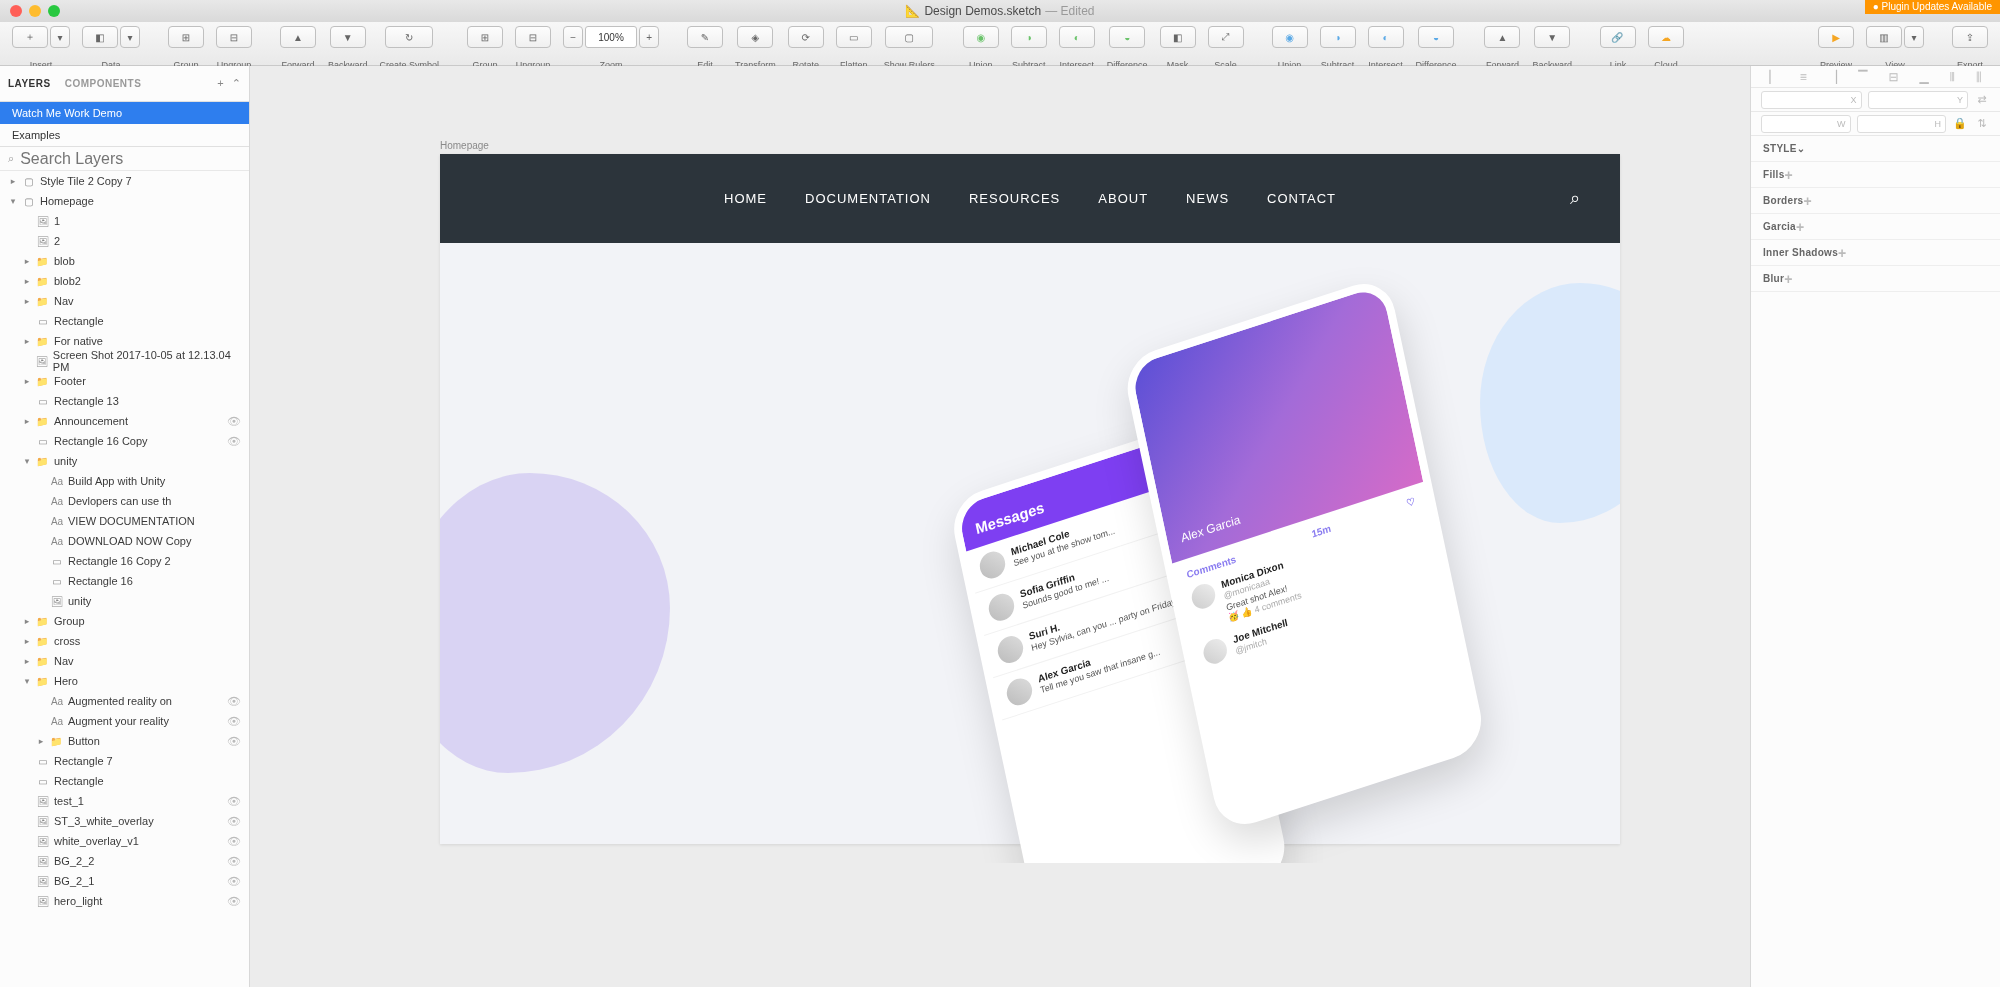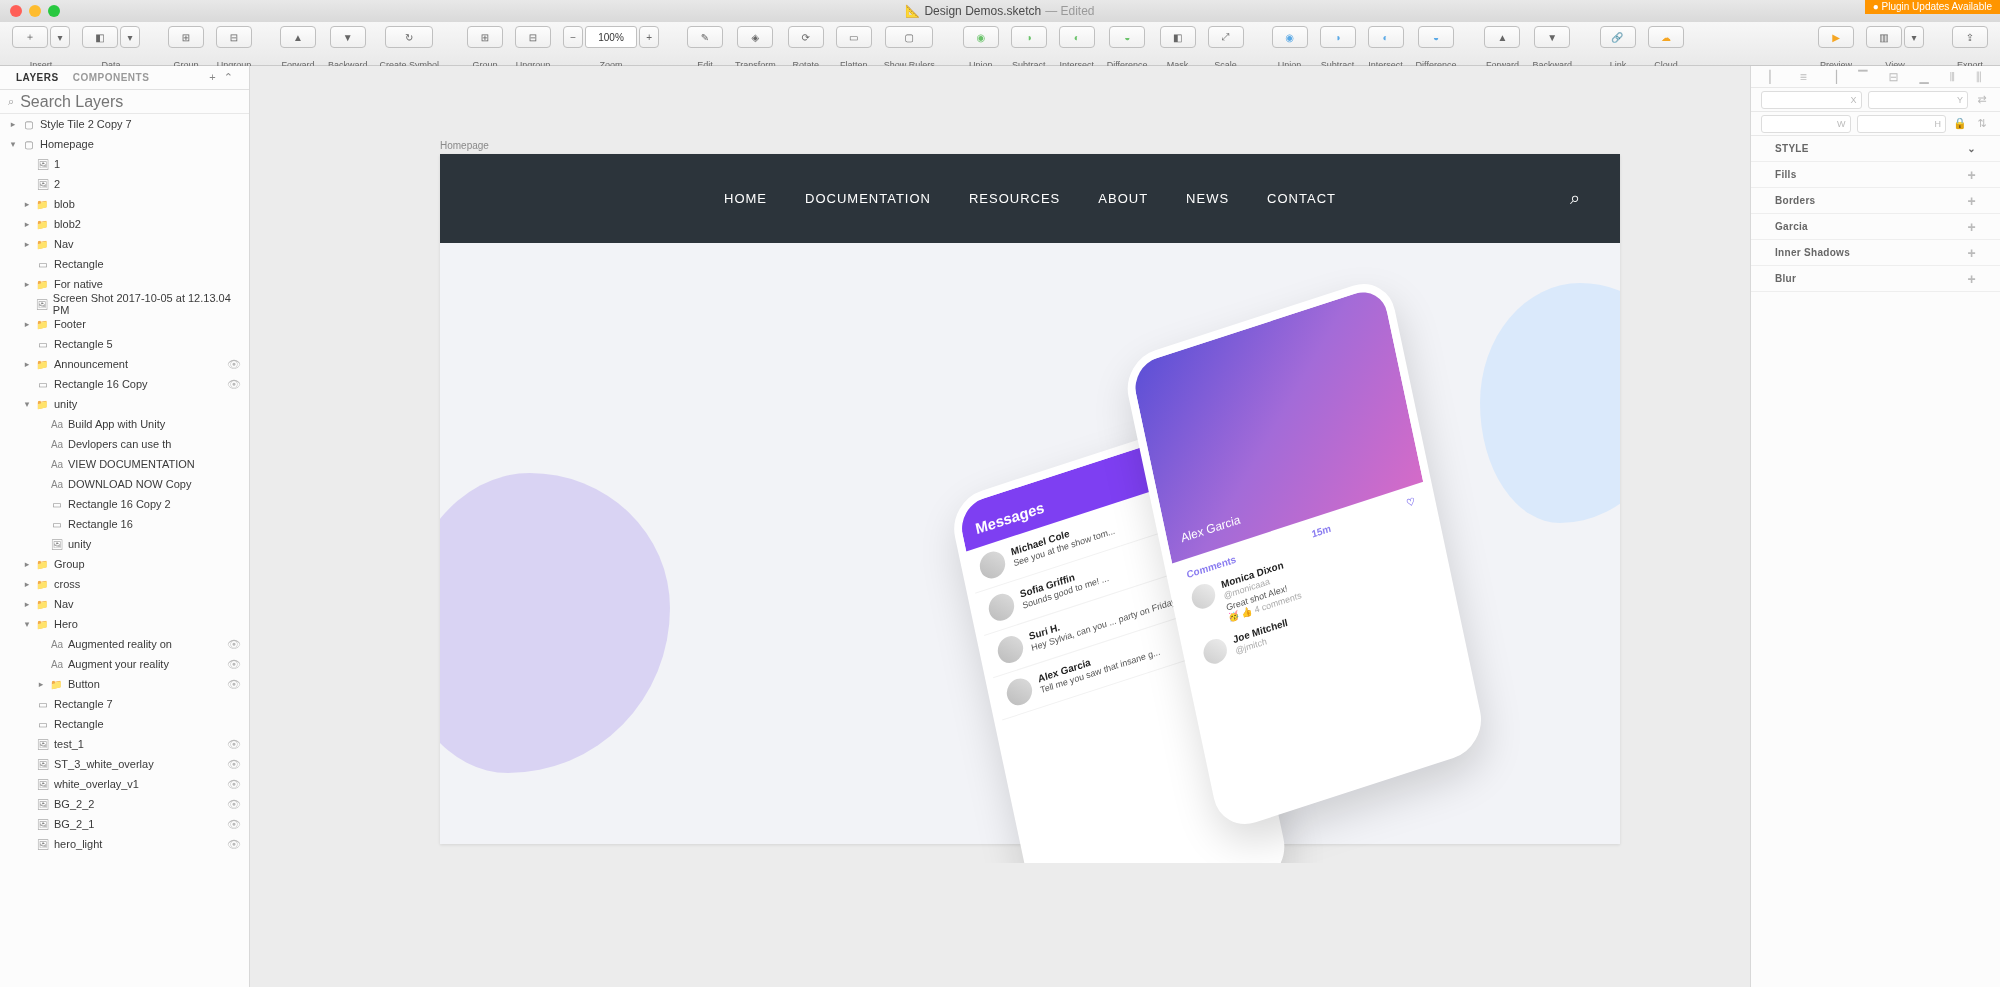--- a/index.html
+++ b/index.html
@@ -20,21 +20,21 @@
 .tool-btns{display:flex;gap:2px}
 .tool-btn{width:36px;height:22px;background:linear-gradient(#fdfdfd,#f0f0f0);border:1px solid #c0c0c0;border-radius:4px;display:flex;align-items:center;justify-content:center;font-size:10px;color:#666}
 .tool-btn.wide{width:48px}
 .tool-btn.dd{width:20px}
 .tool-label{font-size:9px;color:#666;margin-top:12px;text-align:center}
 .tool-sep{width:12px}
 .zoom-display{width:52px;height:22px;background:#fff;border:1px solid #c0c0c0;border-radius:3px;font-size:10px;display:flex;align-items:center;justify-content:center}
 
 
 .left-panel{position:absolute;left:0;top:66px;width:250px;bottom:0;background:#fcfcfc;border-right:1px solid #d8d8d8;display:flex;flex-direction:column}
-.panel-tabs{height:24px;display:flex;align-items:center;padding:0 16px;border-bottom:1px solid #e0e0e0}
+.panel-tabs{height:36px;display:flex;align-items:center;padding:0 8px;border-bottom:1px solid #e0e0e0}
 .panel-tab{font-size:10px;font-weight:600;color:#999;margin-right:14px;letter-spacing:0.5px}
 .panel-tab.active{color:#333}
 .panel-tab-icons{margin-left:auto;display:flex;gap:8px;color:#888}
 .pages-list{border-bottom:1px solid #e0e0e0}
 .page-item{height:22px;display:flex;align-items:center;padding:0 12px;font-size:11px}
 .page-item.selected{background:#2e7eee;color:#fff}
 .search-row{height:24px;display:flex;align-items:center;padding:0 8px;border-bottom:1px solid #e8e8e8;color:#999}
 .search-row input{border:none;background:none;font-size:16px;margin-left:6px;flex:1;outline:none}
 .layers-tree{flex:1;overflow:auto}
 .layer-row{height:20px;display:flex;align-items:center;font-size:11px;color:#3a3a3a;padding-right:8px}
@@ -42,21 +42,21 @@
 .layer-row .ico{width:14px;height:14px;margin:0 4px;display:flex;align-items:center;justify-content:center;color:#888;font-size:10px}
 .layer-row .vis{margin-left:auto;color:#bbb;font-size:11px}
 .ind1{padding-left:8px}.ind2{padding-left:22px}.ind3{padding-left:36px}
 
 
 .right-panel{position:absolute;right:0;top:66px;width:250px;bottom:0;background:#fcfcfc;border-left:1px solid #d8d8d8}
 .align-row{height:22px;display:flex;align-items:center;justify-content:space-around;padding:0 8px;border-bottom:1px solid #e8e8e8;color:#bbb;font-size:12px}
 .geom-row{height:24px;display:flex;align-items:center;gap:6px;padding:0 10px;border-bottom:1px solid #e8e8e8}
 .geom-field{flex:1;height:18px;border:1px solid #ddd;border-radius:3px;background:#fff;display:flex;align-items:center;justify-content:flex-end;padding:0 4px;font-size:9px;color:#bbb}
 .geom-extra{width:16px;height:16px;color:#bbb;display:flex;align-items:center;justify-content:center}
-.insp-section{height:26px;display:flex;align-items:center;padding:0 24px;font-size:10px;font-weight:600;color:#666;border-bottom:1px solid #eee;justify-content:space-between;letter-spacing:0.3px}
+.insp-section{height:26px;display:flex;align-items:center;padding:0 12px;font-size:10px;font-weight:600;color:#666;border-bottom:1px solid #eee;letter-spacing:0.3px}
 .insp-section .plus{color:#bbb;font-size:14px}
 
 
 .canvas{position:absolute;left:250px;right:250px;top:66px;bottom:0;background:#ececec;overflow:hidden}
 .artboard-label{position:absolute;font-size:10px;color:#8a8a8a}
 .artboard{position:absolute;background:#f2f3f7;box-shadow:0 1px 3px rgba(0,0,0,0.1)}
 
 
 .navbar{height:89px;background:#2c343b;display:flex;align-items:center;justify-content:center;gap:38px;position:relative}
 .navbar a{color:#fff;font-size:13px;letter-spacing:1px;font-weight:500}
@@ -335,20 +335,24 @@
 
 <div class="left-panel">
   <div class="panel-tabs">
     <span class="panel-tab active">LAYERS</span>
     <span class="panel-tab">COMPONENTS</span>
     <span class="panel-tab-icons">
       <span>+</span>
       <span>⌃</span>
     </span>
   </div>
+  <div class="pages-list">
+    <div class="page-item selected">Watch Me Work Demo</div>
+    <div class="page-item">Examples</div>
+  </div>
   <div class="search-row">
     <span>⌕</span>
     <input placeholder="Search Layers" style="">
   </div>
   <div class="layers-tree" id="layers-tree">
       <div class="layer-row ind1">
         <span class="disc">▸</span>
     <span class="ico">▢</span>
     <span>Style Tile 2 Copy 7</span>
     </div>
@@ -398,21 +402,21 @@
     <span>Screen Shot 2017-10-05 at 12.13.04 PM</span>
     </div>
       <div class="layer-row ind2">
         <span class="disc">▸</span>
     <span class="ico">📁</span>
     <span>Footer</span>
     </div>
       <div class="layer-row ind2">
         <span class="disc"></span>
     <span class="ico">▭</span>
-    <span>Rectangle 5</span>
+    <span>Rectangle 13</span>
     </div>
       <div class="layer-row ind2">
         <span class="disc">▸</span>
     <span class="ico">📁</span>
     <span>Announcement</span>
     <span class="vis">👁</span>
       </div>
       <div class="layer-row ind2">
         <span class="disc"></span>
     <span class="ico">▭</span>

